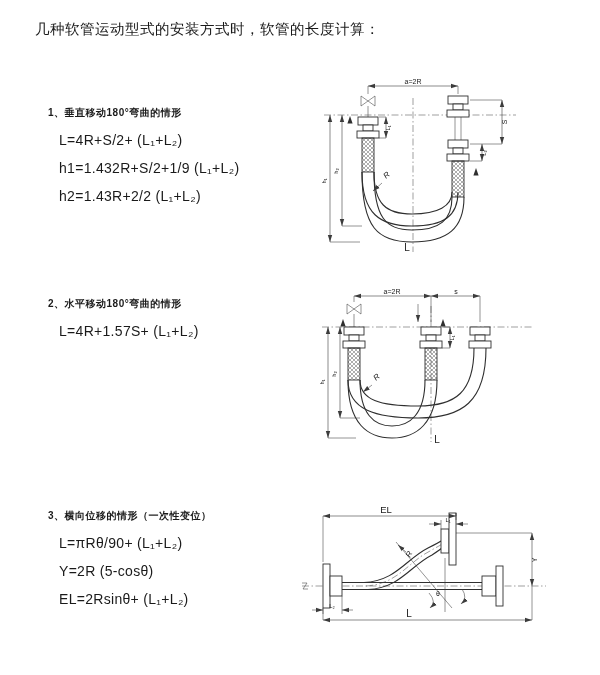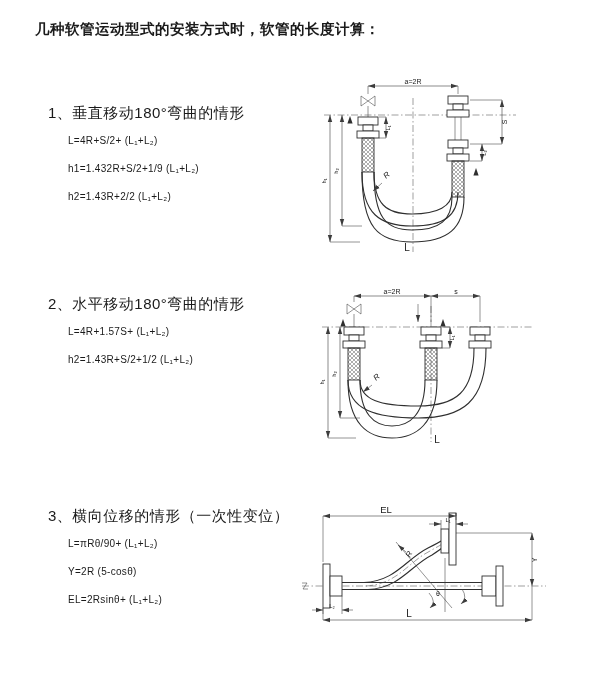--- a/index.html
+++ b/index.html
@@ -1,22 +1,22 @@
 <!DOCTYPE html>
 <html><head>
 <meta charset="utf-8">
 <style>
   html,body{margin:0;padding:0}
   body{width:600px;height:675px;background:#fff;position:relative;overflow:hidden;
        font-family:"Liberation Sans","DejaVu Sans",sans-serif;color:#1a1a1a}
   .page{position:absolute;inset:0;background:#fff}
-  .title{position:absolute;left:35px;top:20px;font-size:14.5px;font-weight:bold;letter-spacing:.5px}
+  .title{position:absolute;left:35px;top:20px;font-size:14.5px;font-weight:normal;letter-spacing:.5px}
   .section{position:absolute;left:48px}
-  .heading{font-size:15px;font-weight:normal;letter-spacing:.5px;line-height:19px}
-  .formula{font-size:10px;letter-spacing:.3px;line-height:19px;margin:9px 0 0 20px;white-space:pre}
+  .heading{font-size:10px;font-weight:bold;letter-spacing:.5px;line-height:19px}
+  .formula{font-size:14px;letter-spacing:.3px;line-height:19px;margin:9px 0 0 11px;white-space:pre}
   #sec1{top:103px}#sec2{top:294px}#sec3{top:506px}
   svg{position:absolute;overflow:visible}
   #d1{left:316px;top:76px}
   #d2{left:316px;top:282px}
   #d3{left:294px;top:496px}
   .hose{stroke:#2f2f2f;stroke-width:1.1;fill:none}
   .thin{stroke:#3c3c3c;stroke-width:.55;fill:none}
   .dim{stroke:#3c3c3c;stroke-width:.6;fill:none}
   .cl{stroke:#3c3c3c;stroke-width:.5;fill:none;stroke-dasharray:7 2.5 1.5 2.5}
   .part{fill:#fff;stroke:#2f2f2f;stroke-width:.9}
@@ -35,21 +35,20 @@
   <div class="section" id="sec1">
     <div class="heading">1、垂直移动180°弯曲的情形</div>
     <div class="formula">L=4R+S/2+ (L₁+L₂)</div>
     <div class="formula">h1=1.432R+S/2+1/9 (L₁+L₂)</div>
     <div class="formula">h2=1.43R+2/2 (L₁+L₂)</div>
   </div>
 
   <div class="section" id="sec2">
     <div class="heading">2、水平移动180°弯曲的情形</div>
     <div class="formula">L=4R+1.57S+ (L₁+L₂)</div>
-    <div class="formula">h2=1.43R+S/2+1/2 (L₁+L₂)</div>
   </div>
 
   <div class="section" id="sec3">
     <div class="heading">3、横向位移的情形（一次性变位）</div>
     <div class="formula">L=πRθ/90+ (L₁+L₂)</div>
     <div class="formula">Y=2R (5-cosθ)</div>
     <div class="formula">EL=2Rsinθ+ (L₁+L₂)</div>
   </div>
 
   <svg id="d1" width="212" height="180" viewBox="0 0 212 180">

